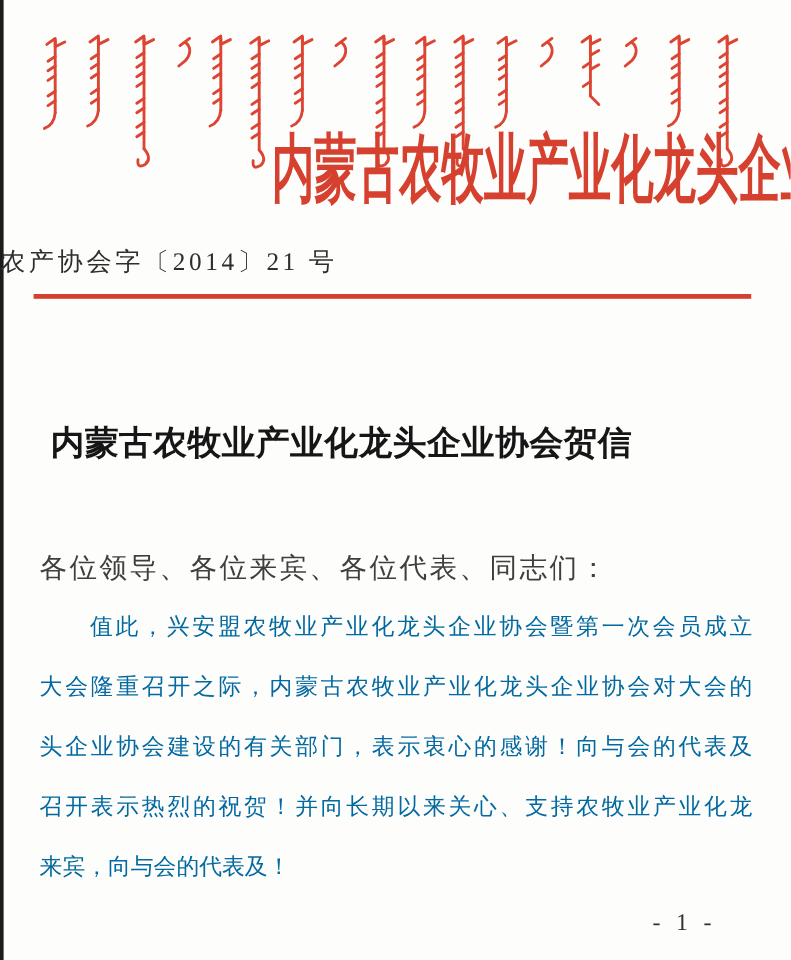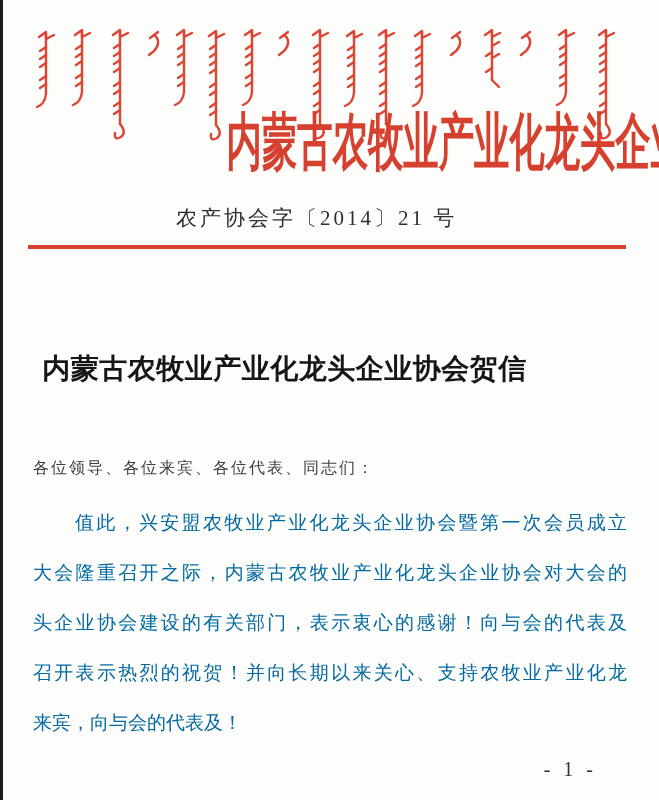--- a/index.html
+++ b/index.html
@@ -9,31 +9,31 @@
     font-family:"Liberation Serif","DejaVu Serif",serif;
   }
   .scan-edge{position:absolute;left:0;top:0;width:3px;height:800px;background:#1c1c1c;}
   .mongolian{position:absolute;left:30px;top:26px;}
   .org-title-wrap{position:absolute;left:0;top:110px;width:659px;text-align:center;white-space:nowrap;}
   .org-title{
     display:inline-block;font-size:62px;line-height:1.05;font-weight:700;
     color:#d6402e;transform:scaleX(0.57);transform-origin:50% 50%;
   }
   .doc-number{
-    position:absolute;left:0;top:206px;width:633px;text-align:center;
+    position:absolute;left:0;top:206px;width:633px;
     font-size:21px;line-height:1.2;letter-spacing:3px;color:#2e2e2e;
   }
   .red-rule{position:absolute;left:28px;top:245px;width:598px;height:4px;background:#d6402e;}
   .letter-heading{
     position:absolute;left:0;top:350px;width:569px;text-align:center;
     font-size:28px;font-weight:700;letter-spacing:0.5px;color:#161616;
   }
   .salutation{
     position:absolute;left:33px;top:458px;
-    font-size:16px;letter-spacing:2px;color:#3f3f3f;white-space:nowrap;
+    font-size:23px;letter-spacing:2px;color:#3f3f3f;white-space:nowrap;
   }
   .body-paragraph{position:absolute;left:33px;top:498px;width:594px;}
   .bline{
     height:50px;line-height:50px;font-size:19px;color:#0369a1;
     overflow:hidden;white-space:nowrap;
   }
   .j{text-align:justify;text-align-last:justify;white-space:normal;}
   .indent{text-indent:42px;}
   .page-number{
     position:absolute;top:758px;right:62px;

